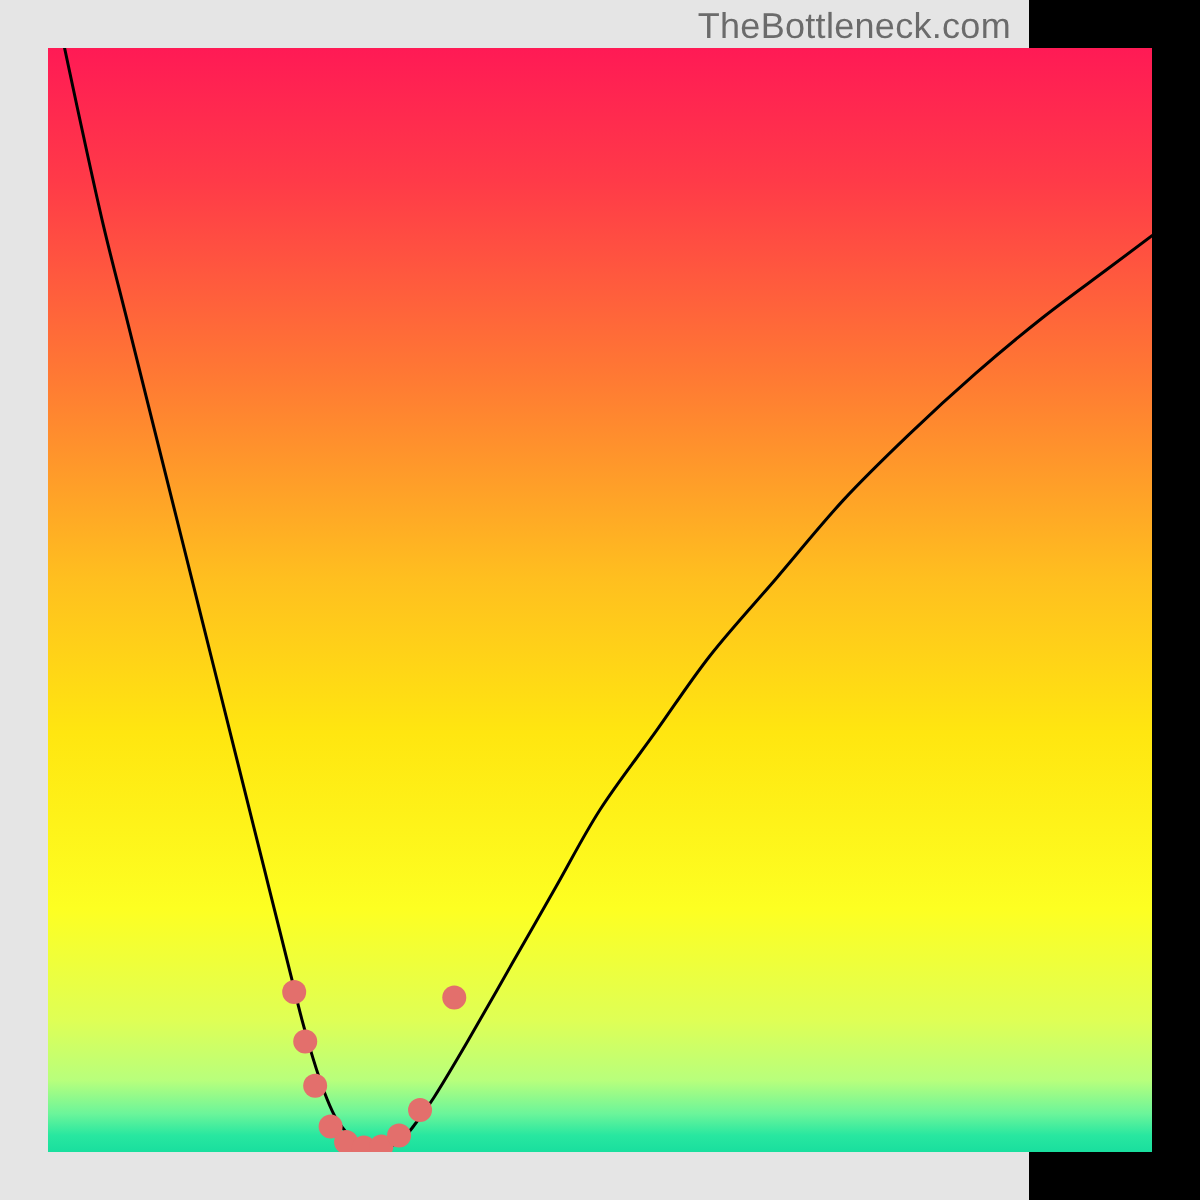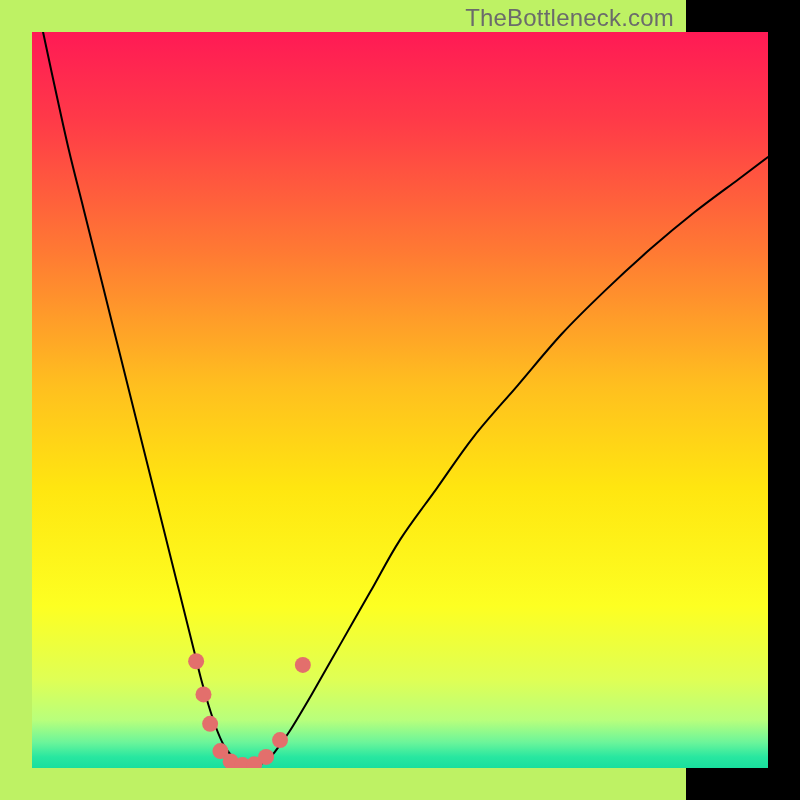--- a/index.html
+++ b/index.html
@@ -9,21 +9,21 @@
     height: 800px;
     background: #000000;
     overflow: hidden;
   }
   .frame {
     position: absolute;
     left: 0;
     top: 0;
     width: 686px;
     height: 800px;
-    background: #bef264;
+    background: #e5e5e5;
   }
   .plot-area {
     position: absolute;
     left: 32px;
     top: 32px;
     width: 736px;
     height: 736px;
     overflow: hidden;
   }
   .watermark {

